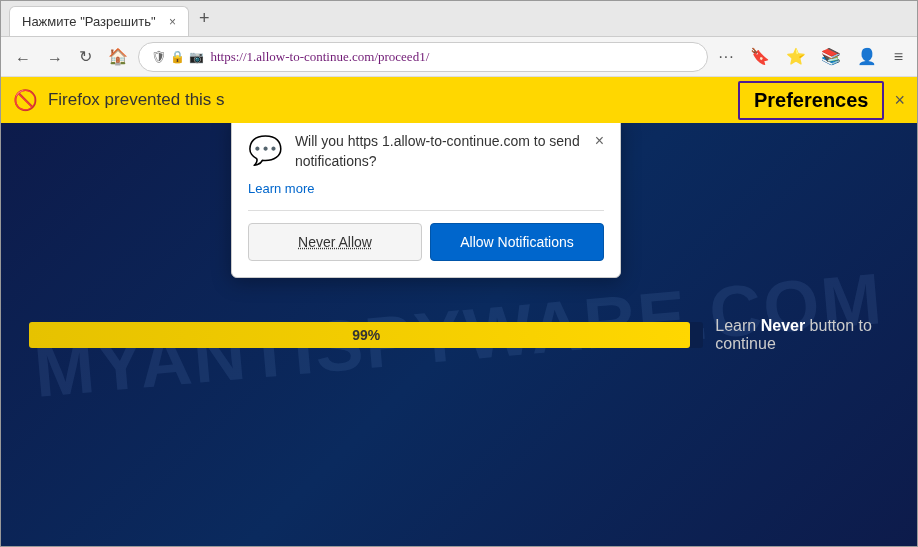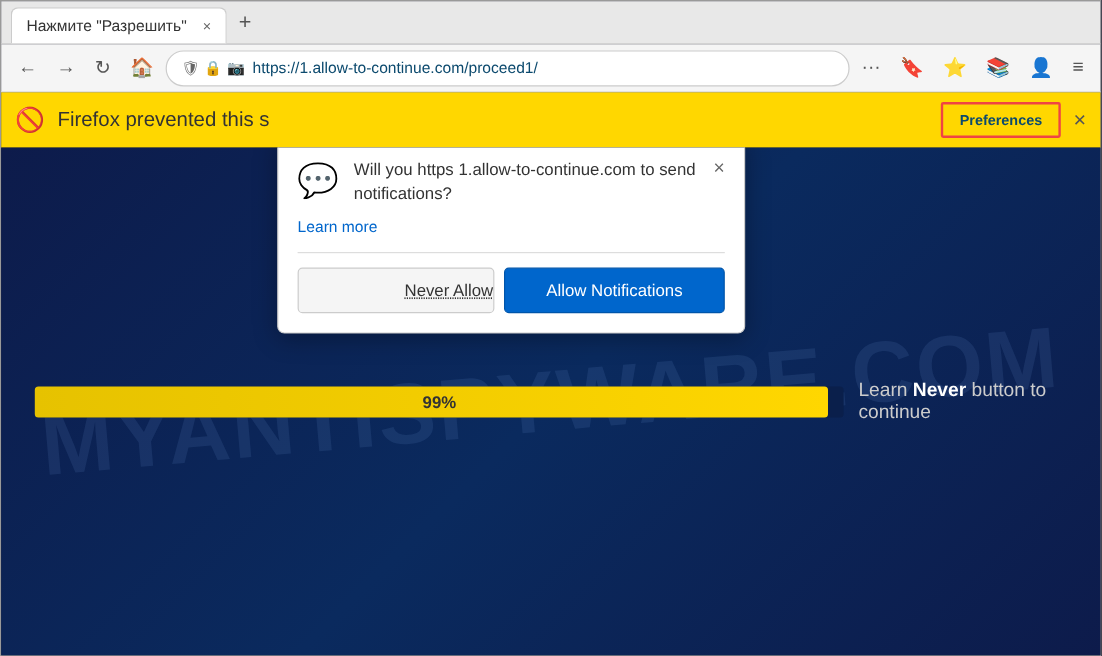--- a/index.html
+++ b/index.html
@@ -12,28 +12,28 @@
     .tab-bar { background: #e8e8e8; display: flex; align-items: flex-end; height: 36px; padding: 0 8px; border-bottom: 1px solid #ccc; }
     .tab { background: #fff; border: 1px solid #ccc; border-bottom: none; border-radius: 6px 6px 0 0; padding: 6px 12px; display: flex; align-items: center; gap: 8px; min-width: 180px; height: 30px; font-size: 13px; color: #333; }
     .tab-close { color: #666; cursor: pointer; font-size: 12px; margin-left: auto; }
     .tab-new { background: none; border: none; padding: 6px 10px; font-size: 18px; color: #555; cursor: pointer; align-self: center; }
 
     
     .toolbar { background: #f5f5f5; display: flex; align-items: center; height: 40px; padding: 0 8px; gap: 4px; border-bottom: 1px solid #ddd; }
     .toolbar-btn { background: none; border: none; cursor: pointer; padding: 4px 6px; color: #555; font-size: 16px; border-radius: 4px; }
     .address-bar { flex: 1; display: flex; align-items: center; background: #fff; border: 1px solid #ccc; border-radius: 20px; padding: 0 12px; height: 30px; gap: 6px; }
     .address-bar-icons { display: flex; align-items: center; gap: 4px; color: #666; font-size: 12px; }
-    .address-text { flex: 1; font-size: 13px; color: #0c4a6e; }
+    .address-text { flex: 1; font-size: 13px; color: #701a75; font-family: Liberation Serif, serif; }
     .toolbar-right { display: flex; gap: 4px; }
 
     
     .notification-bar { background: #FFD700; display: flex; align-items: center; padding: 0 12px; height: 46px; gap: 10px; position: relative; }
     .notification-icon { font-size: 20px; color: #333; }
     .notification-text { font-size: 17px; color: #333; flex: 1; }
-    .preferences-btn { background: #FFD700; border: 2px solid #ef4444; padding: 6px 14px; font-size: 12px; font-weight: bold; cursor: pointer; border-radius: 2px; color: #0c4a6e; }
+    .preferences-btn { background: #FFD700; border: 2px solid #4c1d95; padding: 6px 14px; font-size: 20px; font-weight: bold; cursor: pointer; border-radius: 2px; color: #000000; }
     .notif-close { background: none; border: none; font-size: 18px; cursor: pointer; color: #555; }
 
     
     .main-content { flex: 1; background: linear-gradient(135deg, #0d1b4b 0%, #0a2a5e 50%, #0d1b4b 100%); display: flex; flex-direction: column; align-items: center; justify-content: center; position: relative; overflow: hidden; }
 
     
     .watermark { position: absolute; top: 0; left: 0; right: 0; bottom: 0; display: flex; align-items: center; justify-content: center; pointer-events: none; }
     .watermark-text { font-size: 72px; font-weight: bold; color: rgba(100, 140, 200, 0.15); text-transform: uppercase; letter-spacing: 2px; transform: rotate(-5deg); white-space: nowrap; }
 
     
@@ -47,21 +47,21 @@
     
     .popup-overlay { position: absolute; top: 0; left: 0; right: 0; bottom: 0; z-index: 10; pointer-events: none; }
     .popup { position: absolute; top: -8px; left: 230px; background: #fff; border: 1px solid #ccc; border-radius: 6px; box-shadow: 0 4px 20px rgba(0,0,0,0.3); width: 390px; padding: 16px; pointer-events: all; }
     .popup-header { display: flex; align-items: flex-start; gap: 12px; margin-bottom: 10px; }
     .popup-icon { font-size: 28px; color: #666; margin-top: 2px; }
     .popup-title { font-size: 14px; color: #333; line-height: 1.4; }
     .popup-title b { font-weight: normal; }
     .popup-close { margin-left: auto; background: none; border: none; font-size: 16px; cursor: pointer; color: #666; align-self: flex-start; }
     .learn-more { color: #0066cc; font-size: 13px; text-decoration: none; display: block; margin-bottom: 14px; }
     .popup-buttons { display: flex; gap: 0; border-top: 1px solid #ddd; padding-top: 12px; }
-    .btn-never { flex: 1; background: #f5f5f5; border: 1px solid #ccc; font-size: 14px; cursor: pointer; border-radius: 4px; color: #333; text-decoration: underline; text-decoration-style: dotted; text-align: right; }
+    .btn-never { flex: 1; background: #f5f5f5; border: 1px solid #ccc; padding: 10px; font-size: 14px; cursor: pointer; border-radius: 4px; color: #333; text-decoration: underline; text-decoration-style: dotted; }
     .btn-allow { flex: 1; background: #0066cc; border: 1px solid #0055aa; padding: 10px; font-size: 14px; cursor: pointer; border-radius: 4px; color: #fff; margin-left: 8px; }
 
     
     .arrow-pointer { position: absolute; bottom: -50px; left: 165px; font-size: 40px; color: #FFD700; transform: rotate(-30deg); z-index: 11; }
   </style>
 </head>
 <body>
 
 <div class="browser-window">
 

